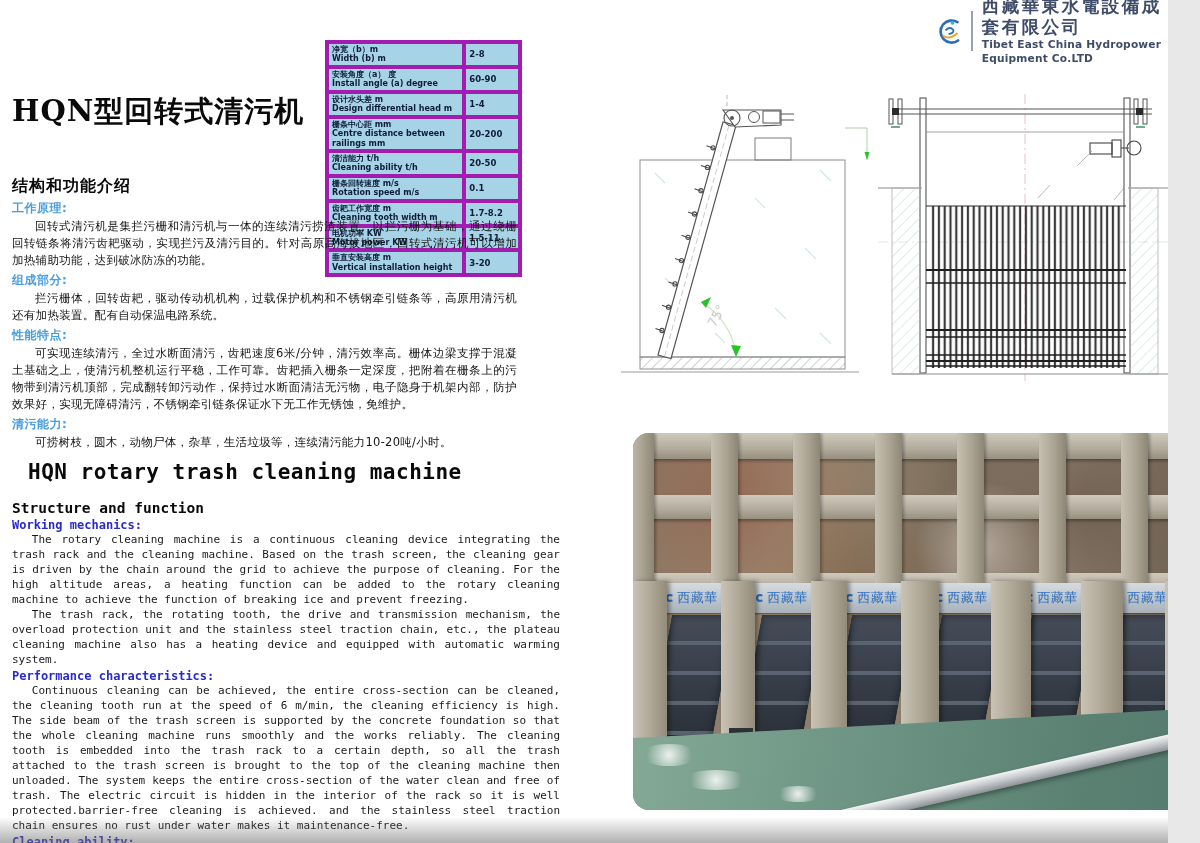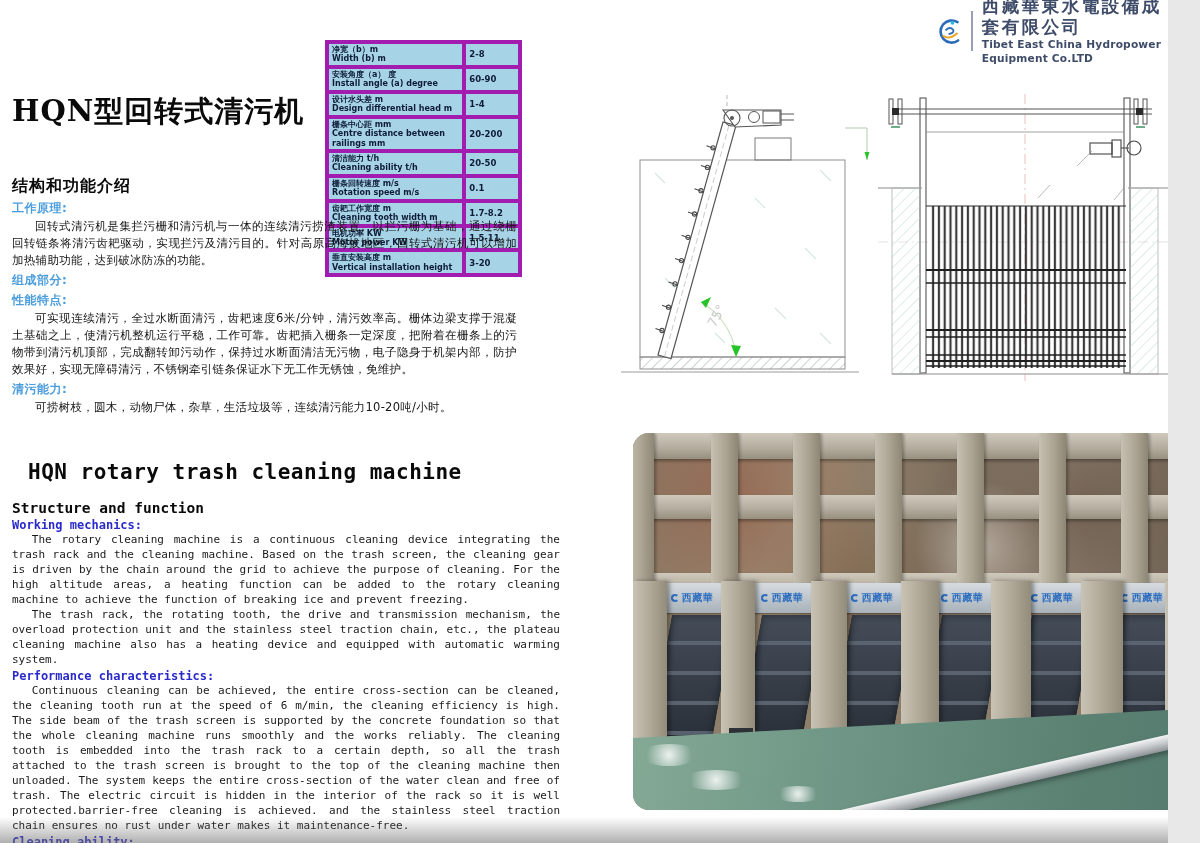--- a/index.html
+++ b/index.html
@@ -56,21 +56,21 @@
   .ph-beam{position:absolute;left:0;width:100%;
       background:linear-gradient(#cfc9bc,#b2ab9d 60%,#97907f);box-shadow:0 2px 3px rgba(0,0,0,.35);}
   .ph-col{position:absolute;width:27px;
       background:linear-gradient(90deg,#c6c0b2,#aba493 55%,#8e8776);box-shadow:2px 0 3px rgba(0,0,0,.3);}
   .ph-machine{position:absolute;width:62px;}
   .m-cap{position:relative;height:30px;border-radius:3px;
       background:linear-gradient(#d6dbdf,#a9b2ba);box-shadow:0 1px 2px rgba(0,0,0,.4);
       display:flex;align-items:center;justify-content:center;gap:3px;}
   .m-logo-dot{width:8px;height:8px;border-radius:50%;border:2px solid #2f6fc0;
       border-right-color:transparent;box-sizing:border-box;}
-  .m-logo-text{font-size:10px;font-weight:700;color:#2f6fc0;letter-spacing:0.5px;white-space:nowrap;}
+  .m-logo-text{font-size:13px;font-weight:400;color:#2f6fc0;letter-spacing:0.5px;white-space:nowrap;}
   .m-body{height:125px;margin-top:2px;transform:skewX(-10deg);
       background:
         repeating-linear-gradient(to bottom, rgba(255,255,255,0) 0 26px, #5a6470 26px 30px),
         linear-gradient(#454d59,#2a3039);
       box-shadow:inset 0 0 8px rgba(0,0,0,.5);}
   .ph-pier{position:absolute;background:linear-gradient(90deg,#c9c3b5,#b0a998 50%,#938c7b);
       box-shadow:3px 0 4px rgba(0,0,0,.35);}
   .ph-opening{position:absolute;background:linear-gradient(#2e3338,#14181c);}
   .ph-water{position:absolute;left:-20px;bottom:-18px;width:110%;height:105px;
       transform:rotate(-3deg);
@@ -171,20 +171,21 @@
     </tbody>
   </table>
 
   <h1 class="title-zh">HQN型回转式清污机</h1>
   <h2 class="subtitle-zh">结构和功能介绍</h2>
 
   <div class="zh-block">
     <h3 class="zh-head">工作原理:</h3>
     <p class="zh-para">回转式清污机是集拦污栅和清污机与一体的连续清污捞渣装置。以拦污栅为基础，通过绕栅回转链条将清污齿耙驱动，实现拦污及清污目的。针对高原高海拔地区，回转式清污机可以增加加热辅助功能，达到破冰防冻的功能。</p>
     <h3 class="zh-head">组成部分:</h3>
+    <p class="zh-para">拦污栅体，回转齿耙，驱动传动机机构，过载保护机构和不锈钢牵引链条等，高原用清污机还有加热装置。配有自动保温电路系统。</p>
     <h3 class="zh-head">性能特点:</h3>
     <p class="zh-para">可实现连续清污，全过水断面清污，齿耙速度6米/分钟，清污效率高。栅体边梁支撑于混凝土基础之上，使清污机整机运行平稳，工作可靠。齿耙插入栅条一定深度，把附着在栅条上的污物带到清污机顶部，完成翻转卸污动作，保持过水断面清洁无污物，电子隐身于机架内部，防护效果好，实现无障碍清污，不锈钢牵引链条保证水下无工作无锈蚀，免维护。</p>
     <h3 class="zh-head">清污能力:</h3>
     <p class="zh-para">可捞树枝，圆木，动物尸体，杂草，生活垃圾等，连续清污能力10-20吨/小时。</p>
   </div>
 
   <div class="en-block">
     <h1 class="title-en">HQN rotary trash cleaning machine</h1>
     <h2 class="subtitle-en">Structure and function</h2>
     <h3 class="en-head">Working mechanics:</h3>

